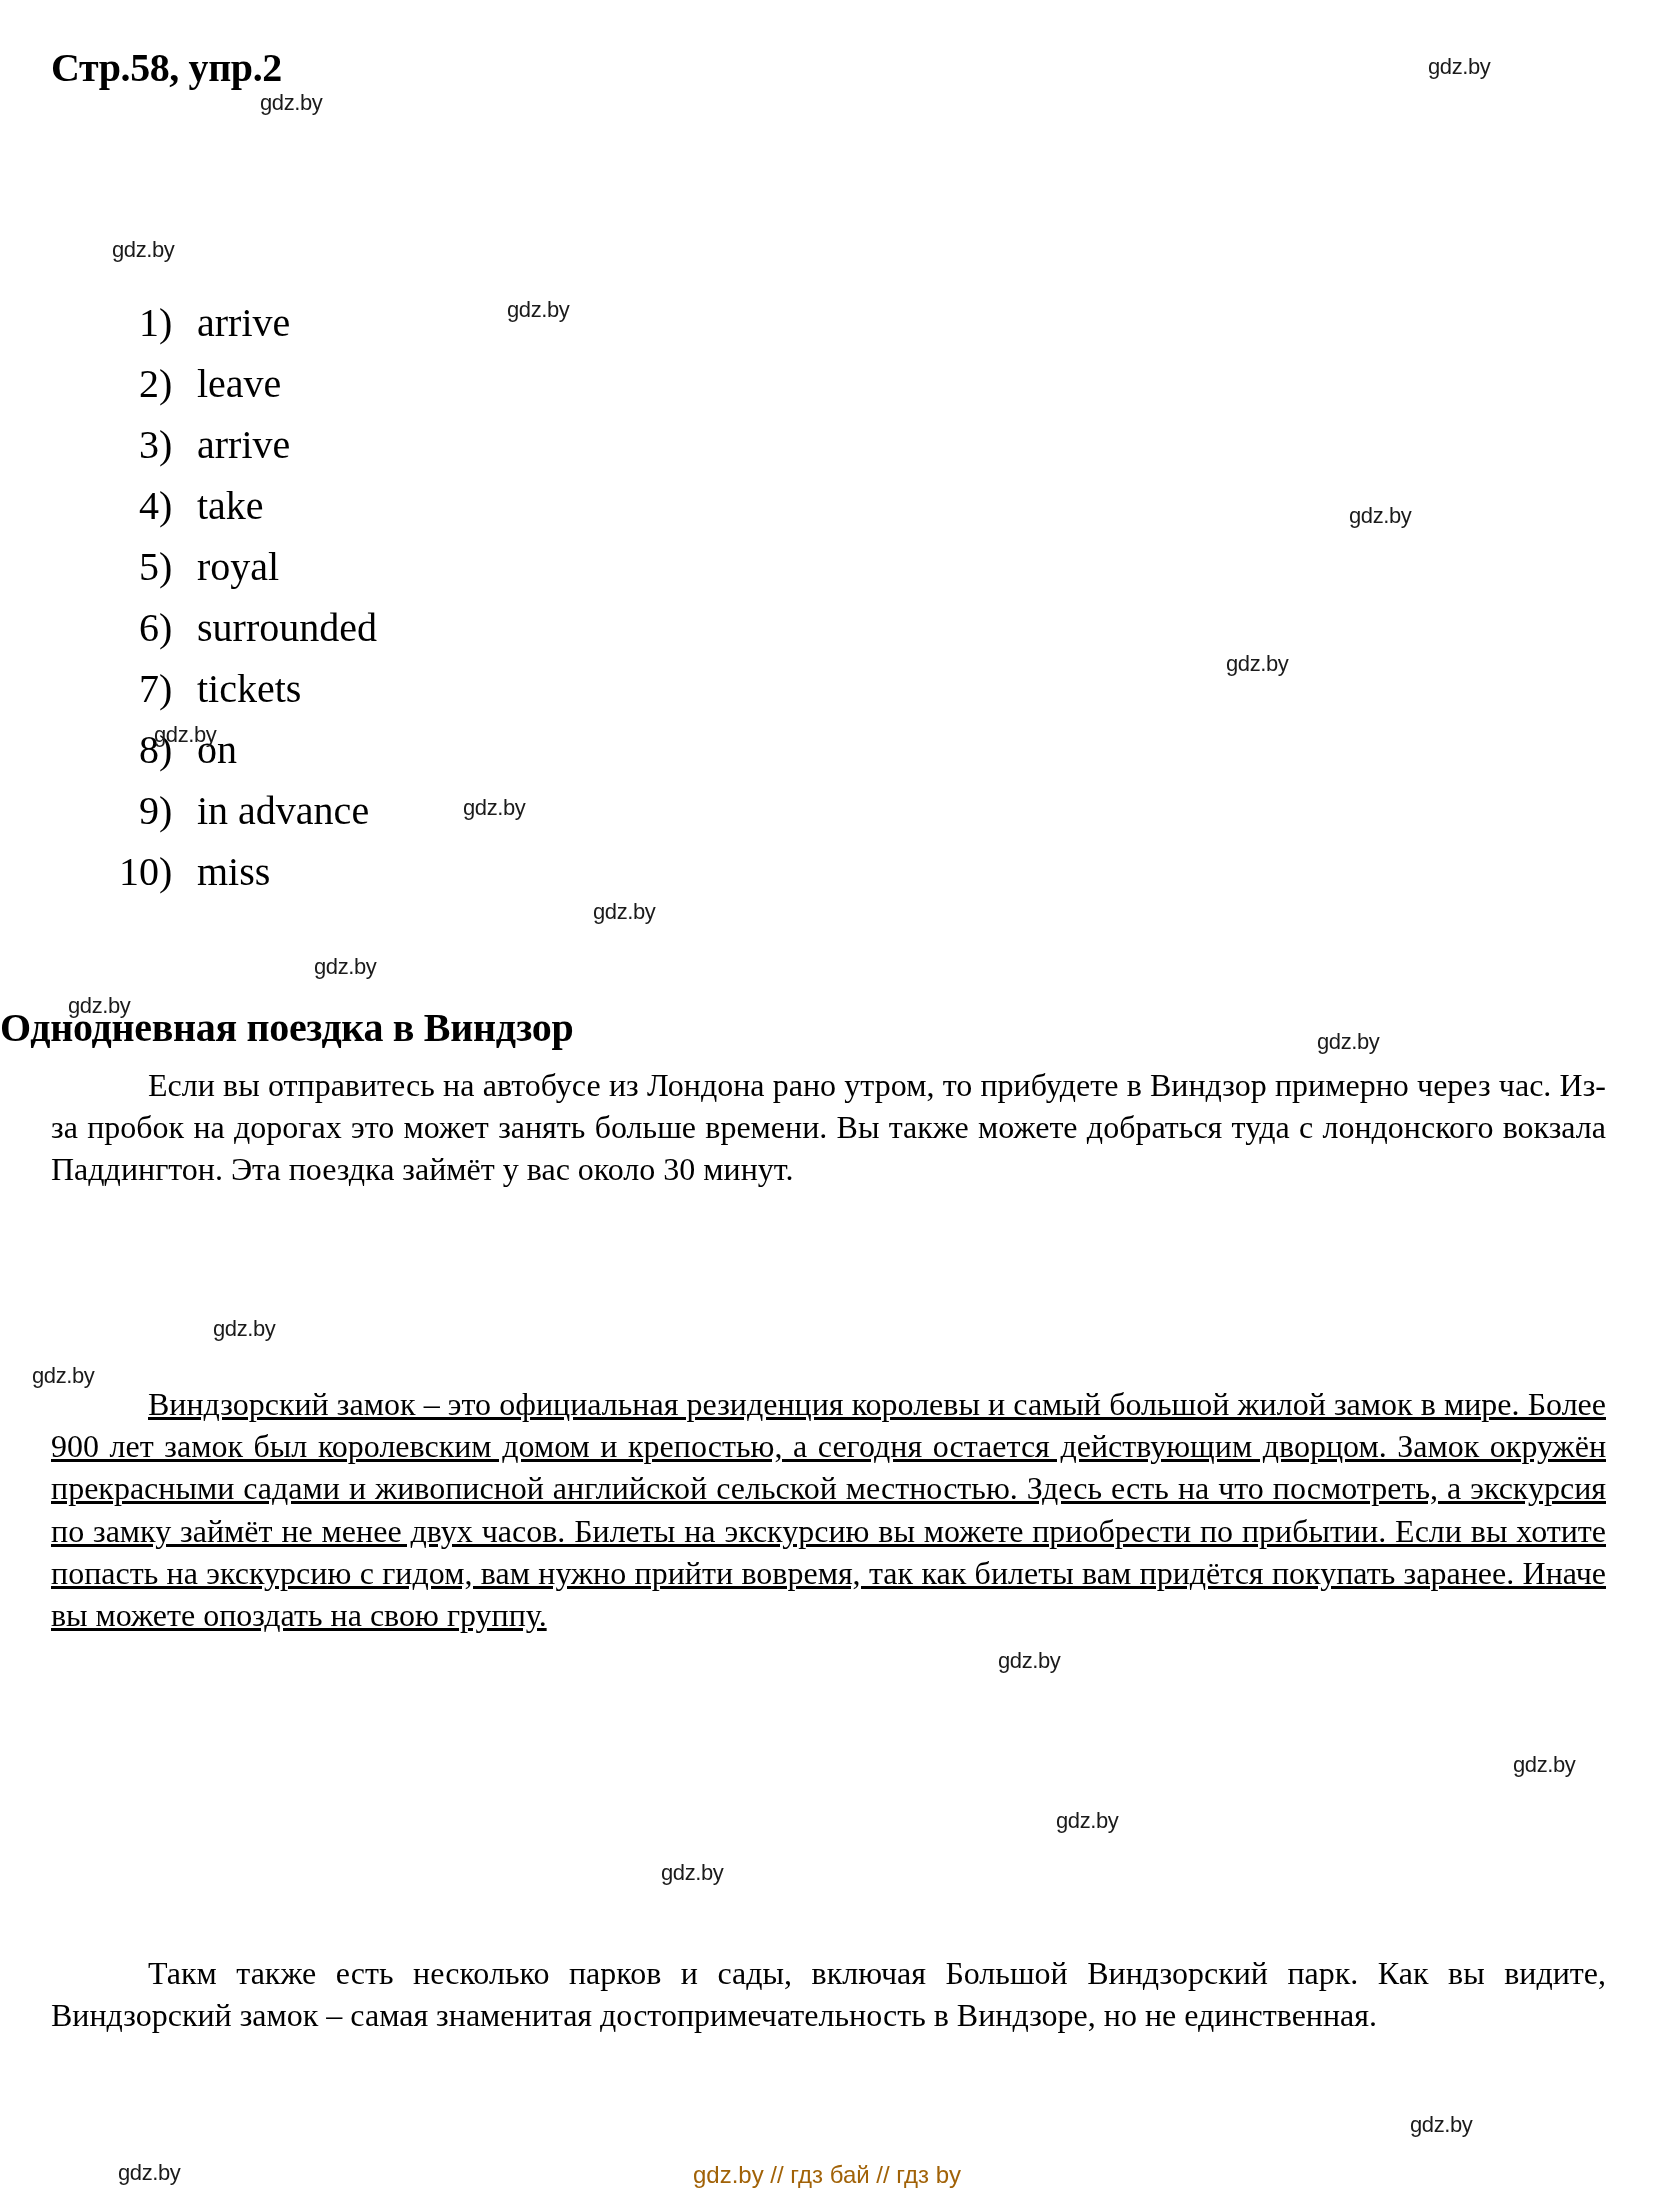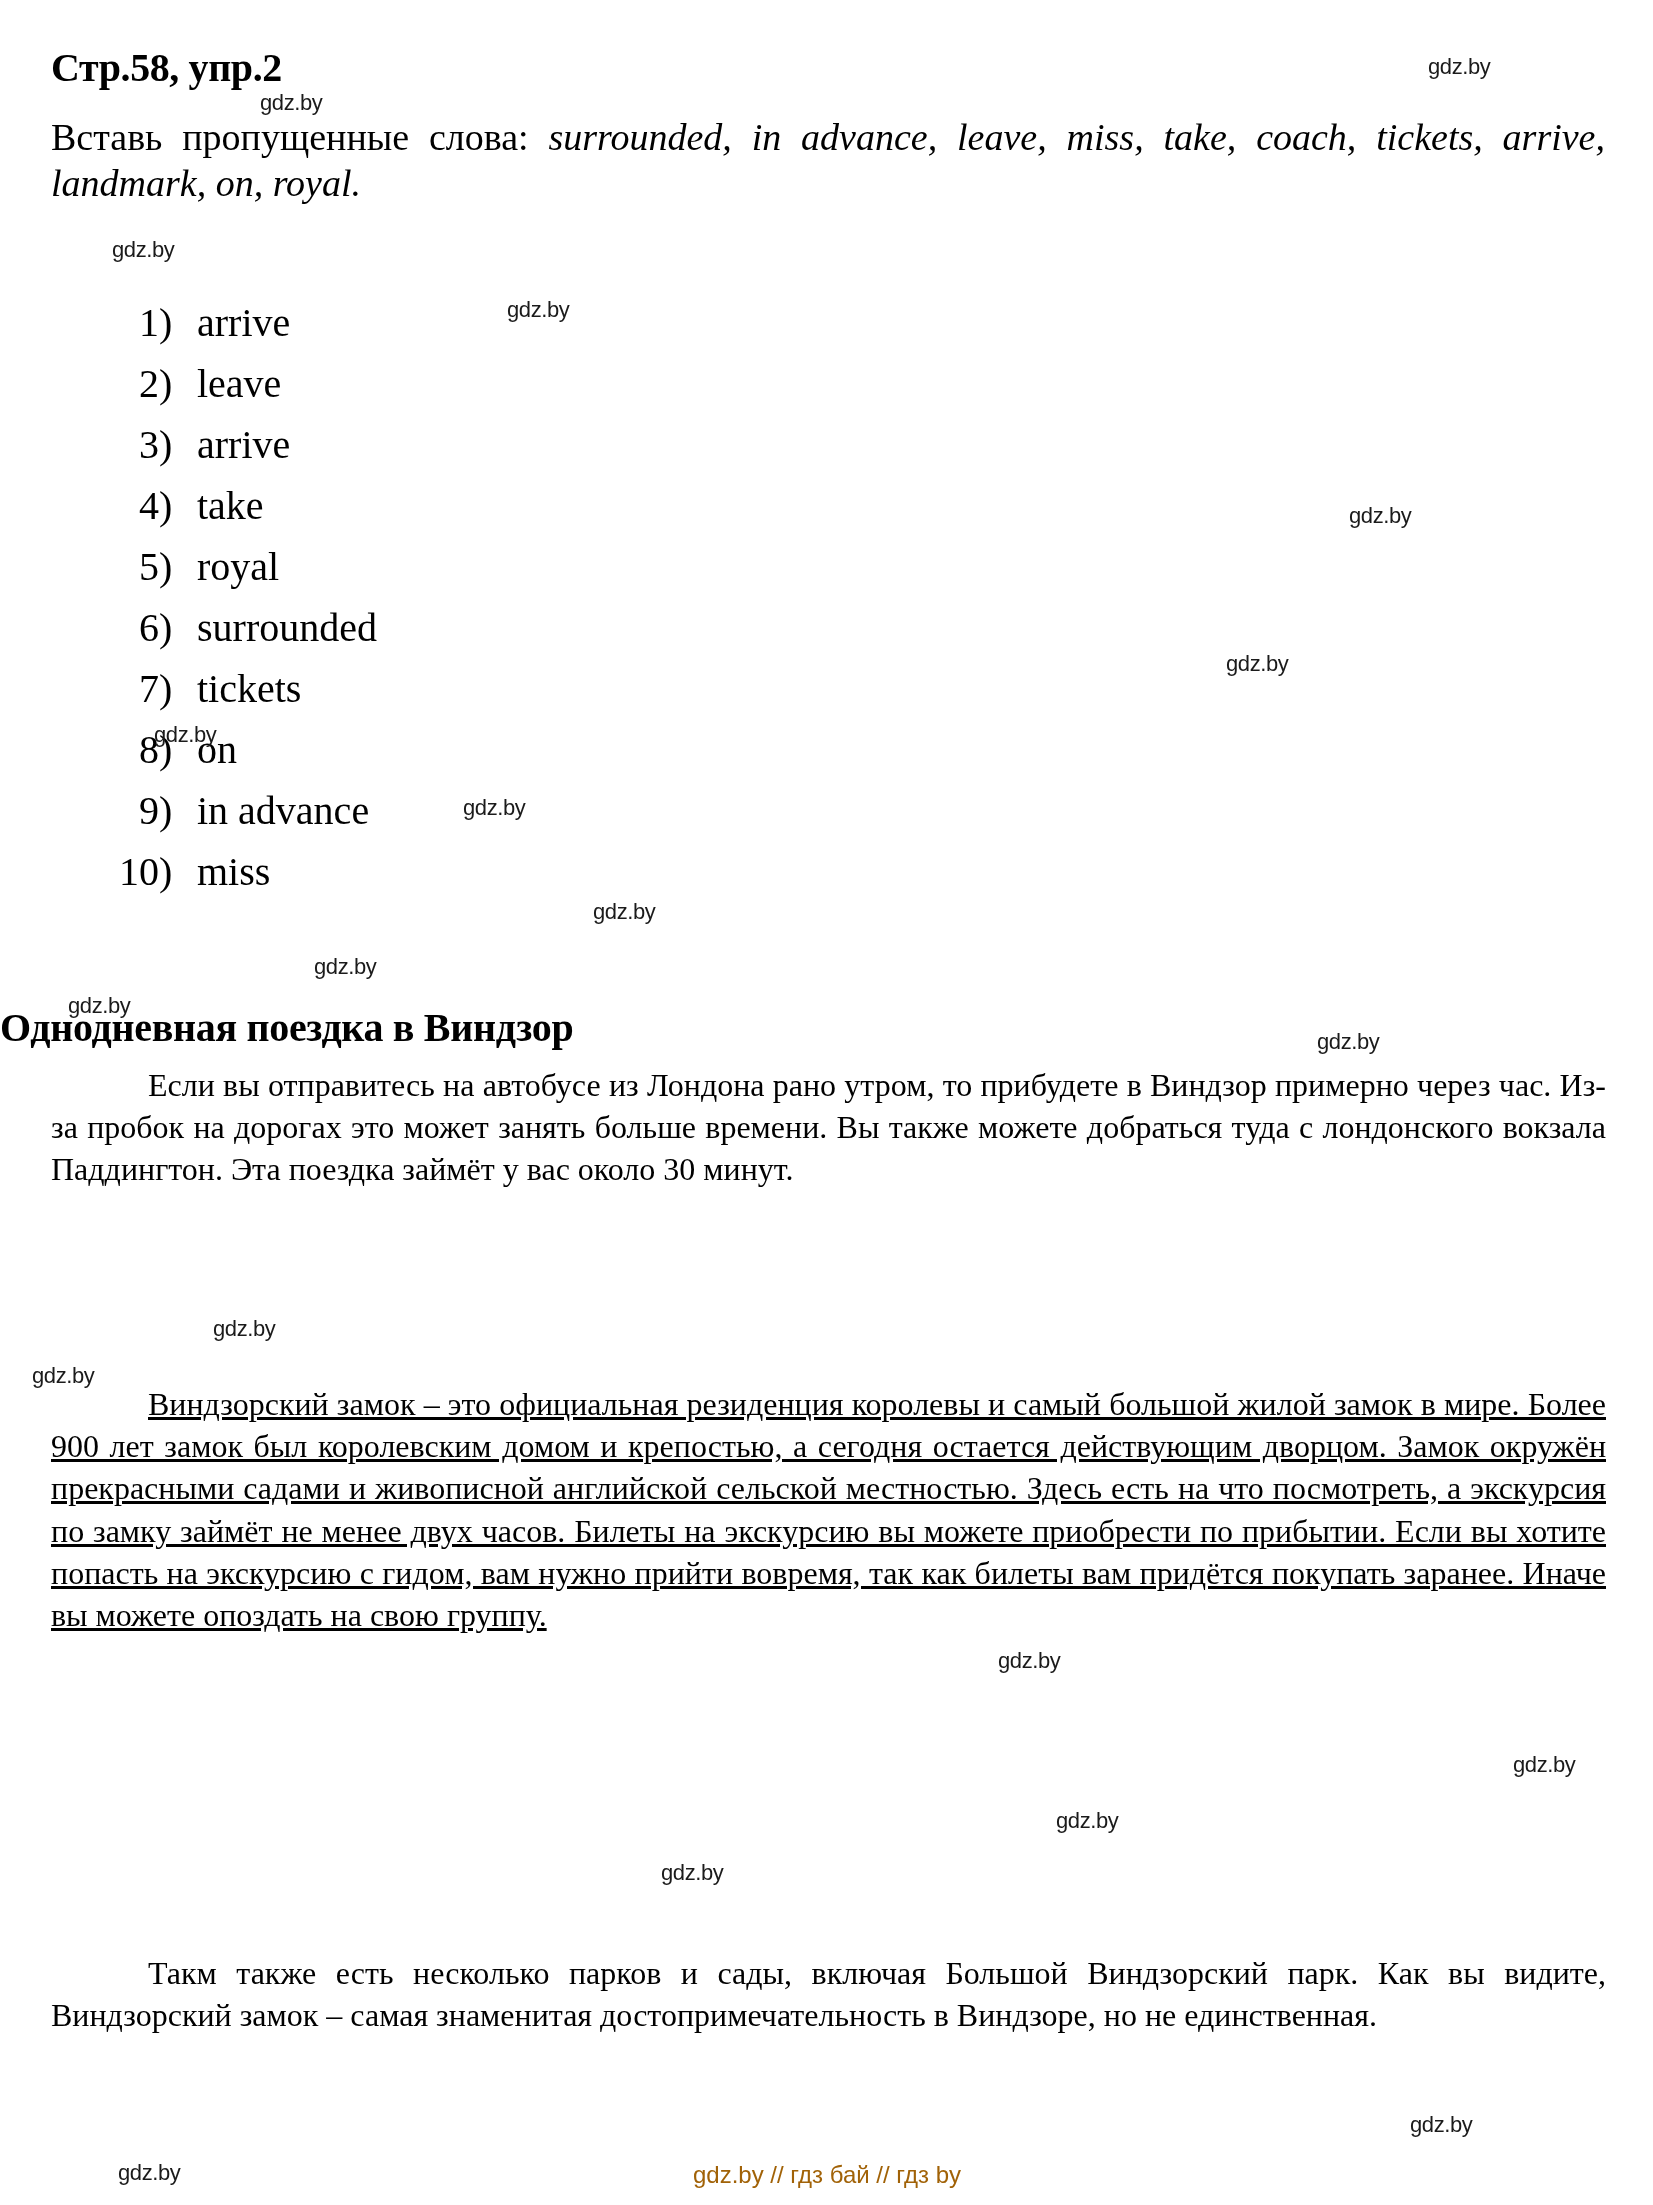--- a/index.html
+++ b/index.html
@@ -139,23 +139,20 @@
   }
 </style>
 </head>
 <body>
 
 <div class="page">
 
 
   <div class="exercise-ref">Стр.58, упр.2</div>
 
-  <div class="task-line">
-    <span>Вставь пропущенные слова:</span><span class="em"> surrounded, in advance, leave, miss, take, coach, tickets, arrive, landmark, on, royal.</span>
-  </div>
 
   <div class="answers">
     <div class="answer-row">
       <span class="answer-num">1)</span>
       <span class="answer-val">arrive</span>
     </div>
     <div class="answer-row">
       <span class="answer-num">2)</span>
       <span class="answer-val">leave</span>
     </div>

